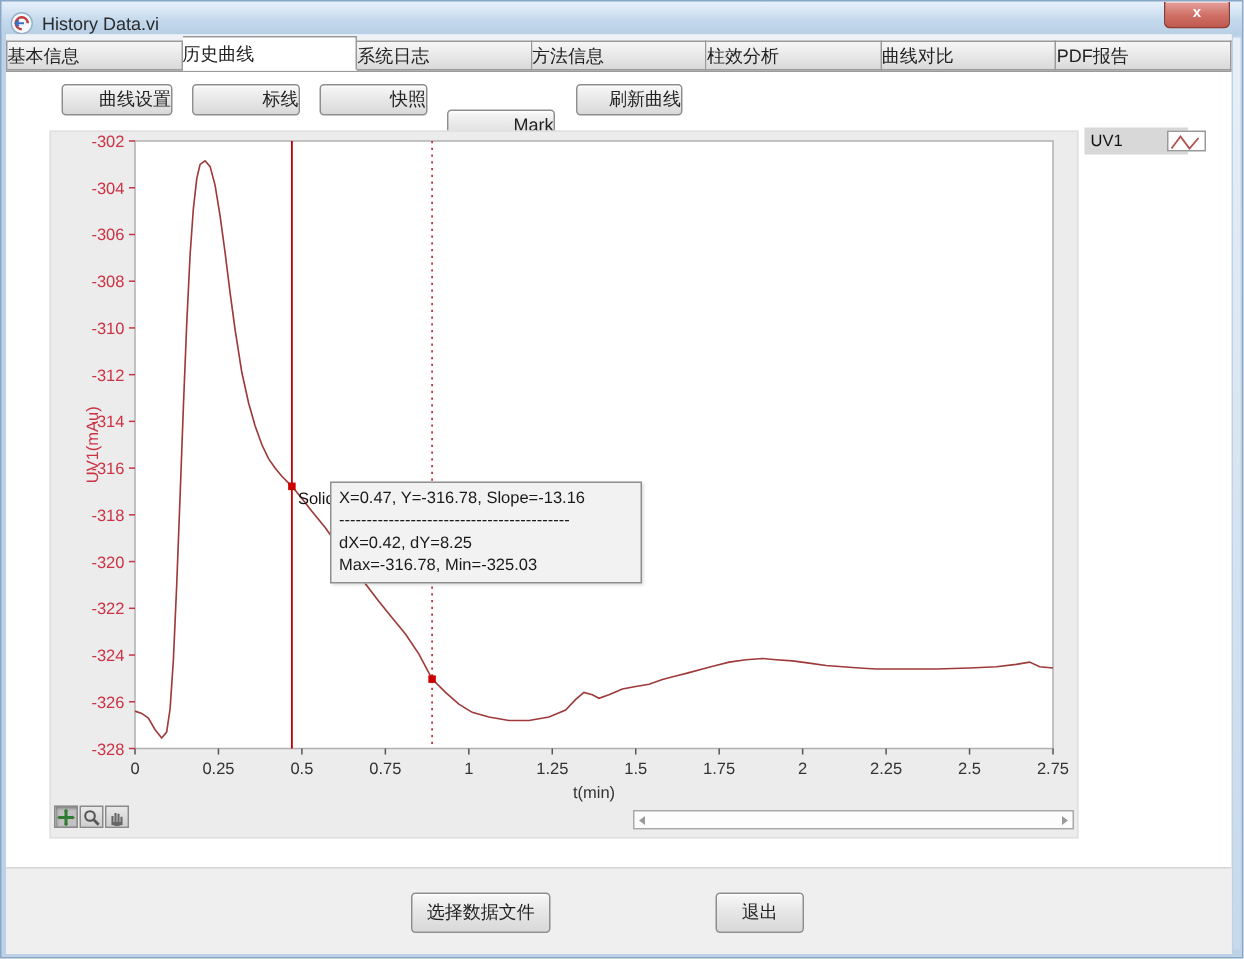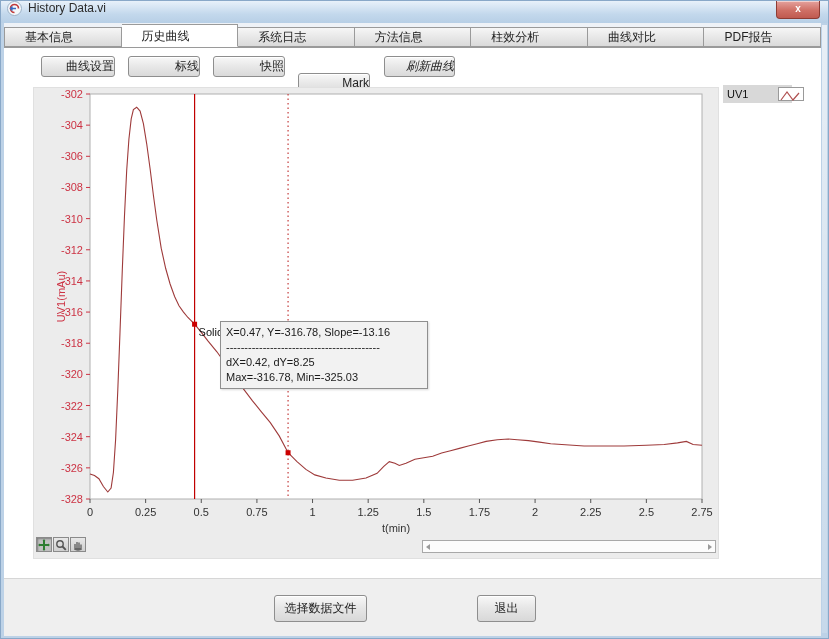--- a/index.html
+++ b/index.html
@@ -1,36 +1,36 @@
 <!DOCTYPE html>
 <html><head>
 <meta charset="utf-8">
 <style>
   html,body{margin:0;padding:0;background:#e8e8e8;font-family:"Liberation Sans","DejaVu Sans",sans-serif;}
   .window{position:relative;width:829px;height:639px;background:#bdd2e7;border:1px solid #89a8c8;box-sizing:border-box;overflow:hidden;}
   
   .titlebar{position:absolute;left:0;top:0;width:100%;height:22px;
-    background:linear-gradient(#e8f1fa,#c3d8ec 60%,#b7cfe6);display:flex;align-items:flex-start;}
+    background:linear-gradient(#e8f1fa,#c3d8ec 60%,#b7cfe6);display:flex;align-items:flex-end;}
   .app-icon{width:15px;height:15px;margin-left:6px;margin-right:6px;display:inline-block;}
   .wtitle{font-size:12px;color:#2b2b2b;}
   .close-btn{position:absolute;top:0;right:8px;width:42px;height:17px;
     background:linear-gradient(#e5a39e,#cf6f65 55%,#c05a50);
     border:1px solid #8e3c34;border-top:none;border-radius:0 0 4px 4px;
     color:#fff;font-size:10px;font-weight:bold;text-align:center;line-height:16px;
     box-shadow:inset 0 1px 0 rgba(255,255,255,.5);cursor:default;}
   
   .wbody{position:absolute;left:3px;top:22px;width:817px;height:613px;background:#ffffff;}
   .right-shine{position:absolute;right:1px;top:24px;bottom:5px;width:5px;
     background:linear-gradient(rgba(255,255,255,.65),rgba(255,255,255,.15));}
   
   .tabbar{position:absolute;left:0;top:0;width:100%;height:25px;display:flex;
     border-bottom:1px solid #9a9a9a;background:#eef2f7;box-sizing:border-box;}
   .tab{flex:1 1 0;margin-top:4px;border:1px solid #9a9a9a;border-left:none;box-sizing:border-box;
     background:linear-gradient(#f6f6f6,#dadada);font-size:12px;color:#222;
-    padding-left:20px;line-height:19px;white-space:nowrap;overflow:hidden;}
+    line-height:19px;white-space:nowrap;overflow:hidden;}
   .tab:first-child{border-left:1px solid #9a9a9a;}
   .tab.active{margin-top:1px;background:#ffffff;border-bottom:1px solid #ffffff;line-height:23px;
     position:relative;z-index:2;}
   
   .btn{position:absolute;height:21px;box-sizing:border-box;border:1px solid #8e8e8e;border-radius:3px;
     background:linear-gradient(#f8f8f8,#e9e9e9 45%,#d9d9d9);font-size:12px;color:#222;
     text-align:right;line-height:19px;box-shadow:inset 0 1px 0 #fff;cursor:default;white-space:nowrap;}
   
   .chart-panel{position:absolute;left:29px;top:64px;width:684px;height:470px;background:#ececec;
     border:1px solid #e0e0e0;box-sizing:content-box;}
@@ -87,21 +87,21 @@
       <div class="tab">方法信息</div>
       <div class="tab">柱效分析</div>
       <div class="tab">曲线对比</div>
       <div class="tab">PDF报告</div>
     </div>
 
     <div class="btn" style="left:37px;top:33px;width:74px;">曲线设置</div>
     <div class="btn" style="left:124px;top:33px;width:72px;">标线</div>
     <div class="btn" style="left:209px;top:33px;width:72px;">快照</div>
     <div class="btn" style="left:294px;top:50px;width:72px;">Mark</div>
-    <div class="btn" style="left:380px;top:33px;width:71px;font-style:italic;">刷新曲线</div>
+    <div class="btn" style="left:380px;top:33px;width:71px;">刷新曲线</div>
 
     <div class="chart-panel">
       <svg id="chart-svg" class="chart-svg" width="684" height="470">
           <rect x="56" y="6" width="612" height="405" fill="#ffffff" stroke="#b0b0b0" stroke-width="1"></rect>
           <line x1="52" y1="6" x2="56" y2="6" stroke="#cc3344" stroke-width="1"></line>
           <text x="49" y="10" text-anchor="end" fill="#cc3344" font-size="11" font-family="Liberation Sans, DejaVu Sans, sans-serif">-302</text>
           <line x1="52" y1="37.15384615384616" x2="56" y2="37.15384615384616" stroke="#cc3344" stroke-width="1"></line>
           <text x="49" y="41.15384615384616" text-anchor="end" fill="#cc3344" font-size="11" font-family="Liberation Sans, DejaVu Sans, sans-serif">-304</text>
           <line x1="52" y1="68.30769230769232" x2="56" y2="68.30769230769232" stroke="#cc3344" stroke-width="1"></line>
           <text x="49" y="72.30769230769232" text-anchor="end" fill="#cc3344" font-size="11" font-family="Liberation Sans, DejaVu Sans, sans-serif">-306</text>

